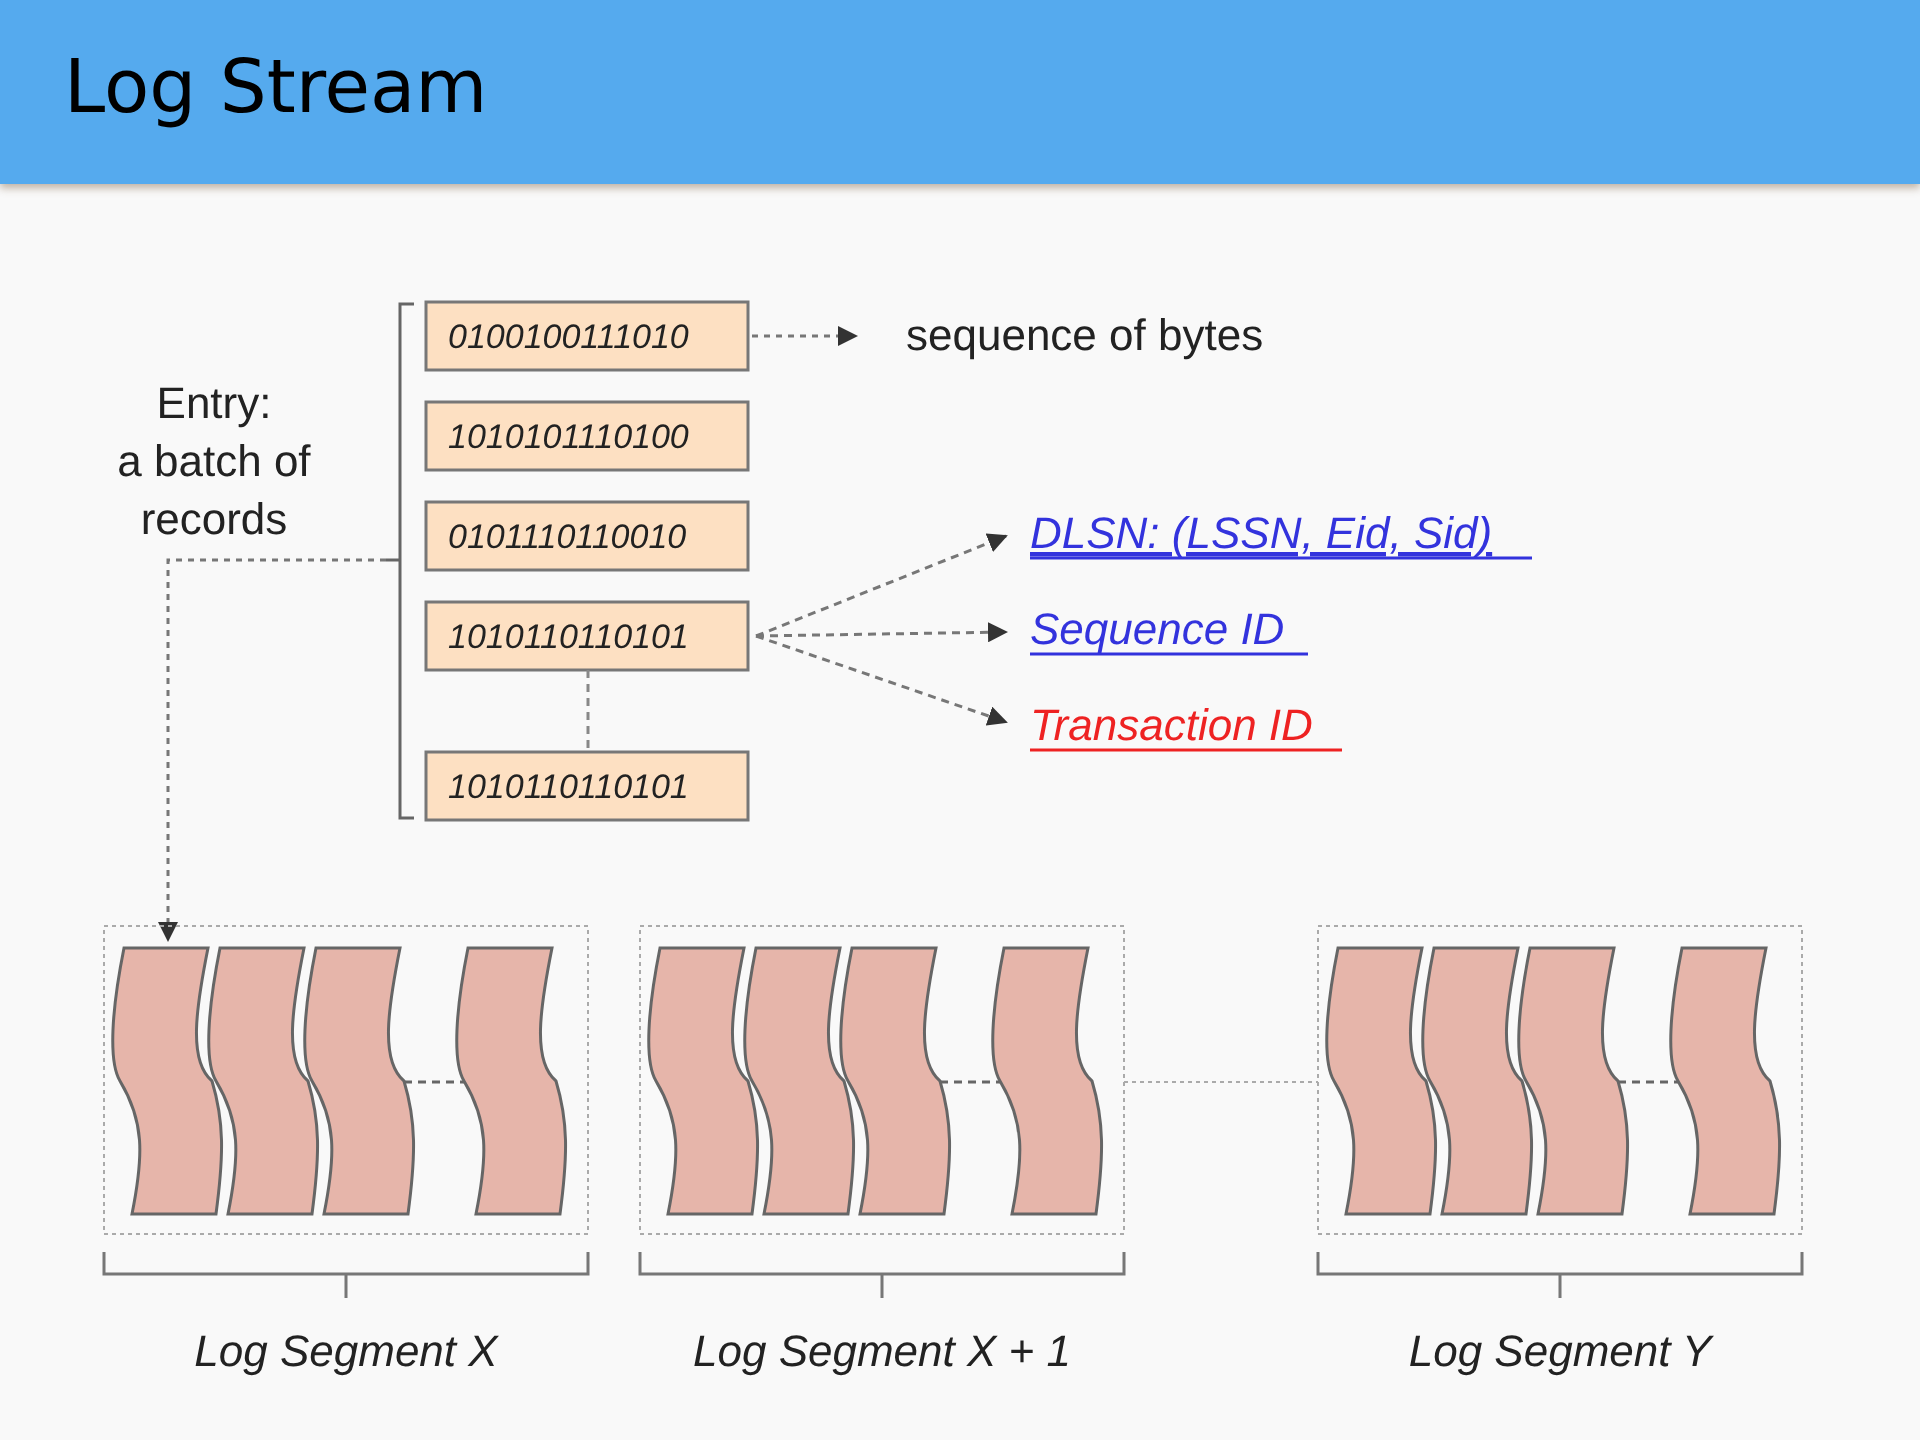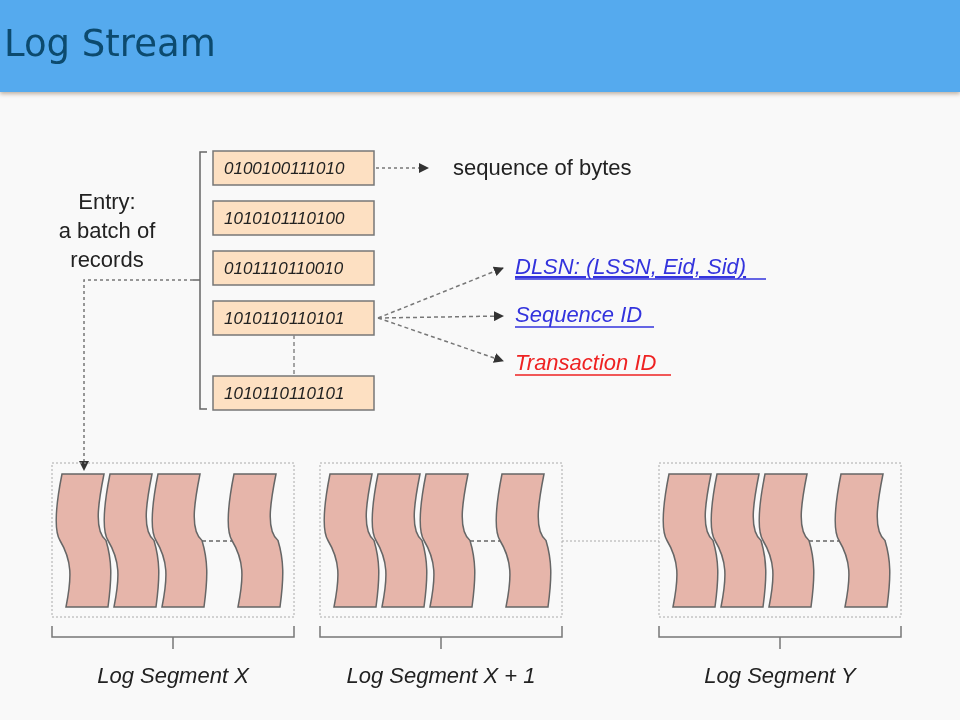--- a/index.html
+++ b/index.html
@@ -8,22 +8,22 @@
     background: #f9f9f9;
     font-family: "Liberation Sans", sans-serif;
     position: relative;
   }
   .header {
     position: absolute; left: 0; top: 0; width: 960px; height: 92px;
     background: #55aaee;
     box-shadow: 0 2px 4px rgba(120,90,60,0.45);
   }
   .header-title {
-    position: absolute; left: 4px; top: 22px;
-    color: #0c4a6e; font-size: 37px; font-family: "DejaVu Sans", sans-serif; text-align: right;
+    position: absolute; left: 32px; top: 22px;
+    color: #000000; font-size: 37px; font-family: "DejaVu Sans", sans-serif; text-align: right;
   }
   svg.diagram { position: absolute; left: 0; top: 0; }
   .bits { font-family: "Liberation Sans", sans-serif; font-style: italic; font-size: 17px; fill: #222; }
   .label { font-family: "Liberation Sans", sans-serif; font-size: 22px; fill: #222; }
   .seg-label { font-family: "Liberation Sans", sans-serif; font-style: italic; font-size: 22px; fill: #222; }
   .link-text { font-family: "Liberation Sans", sans-serif; font-style: italic; font-size: 22px; }
 </style>
 </head>
 <body>
 

